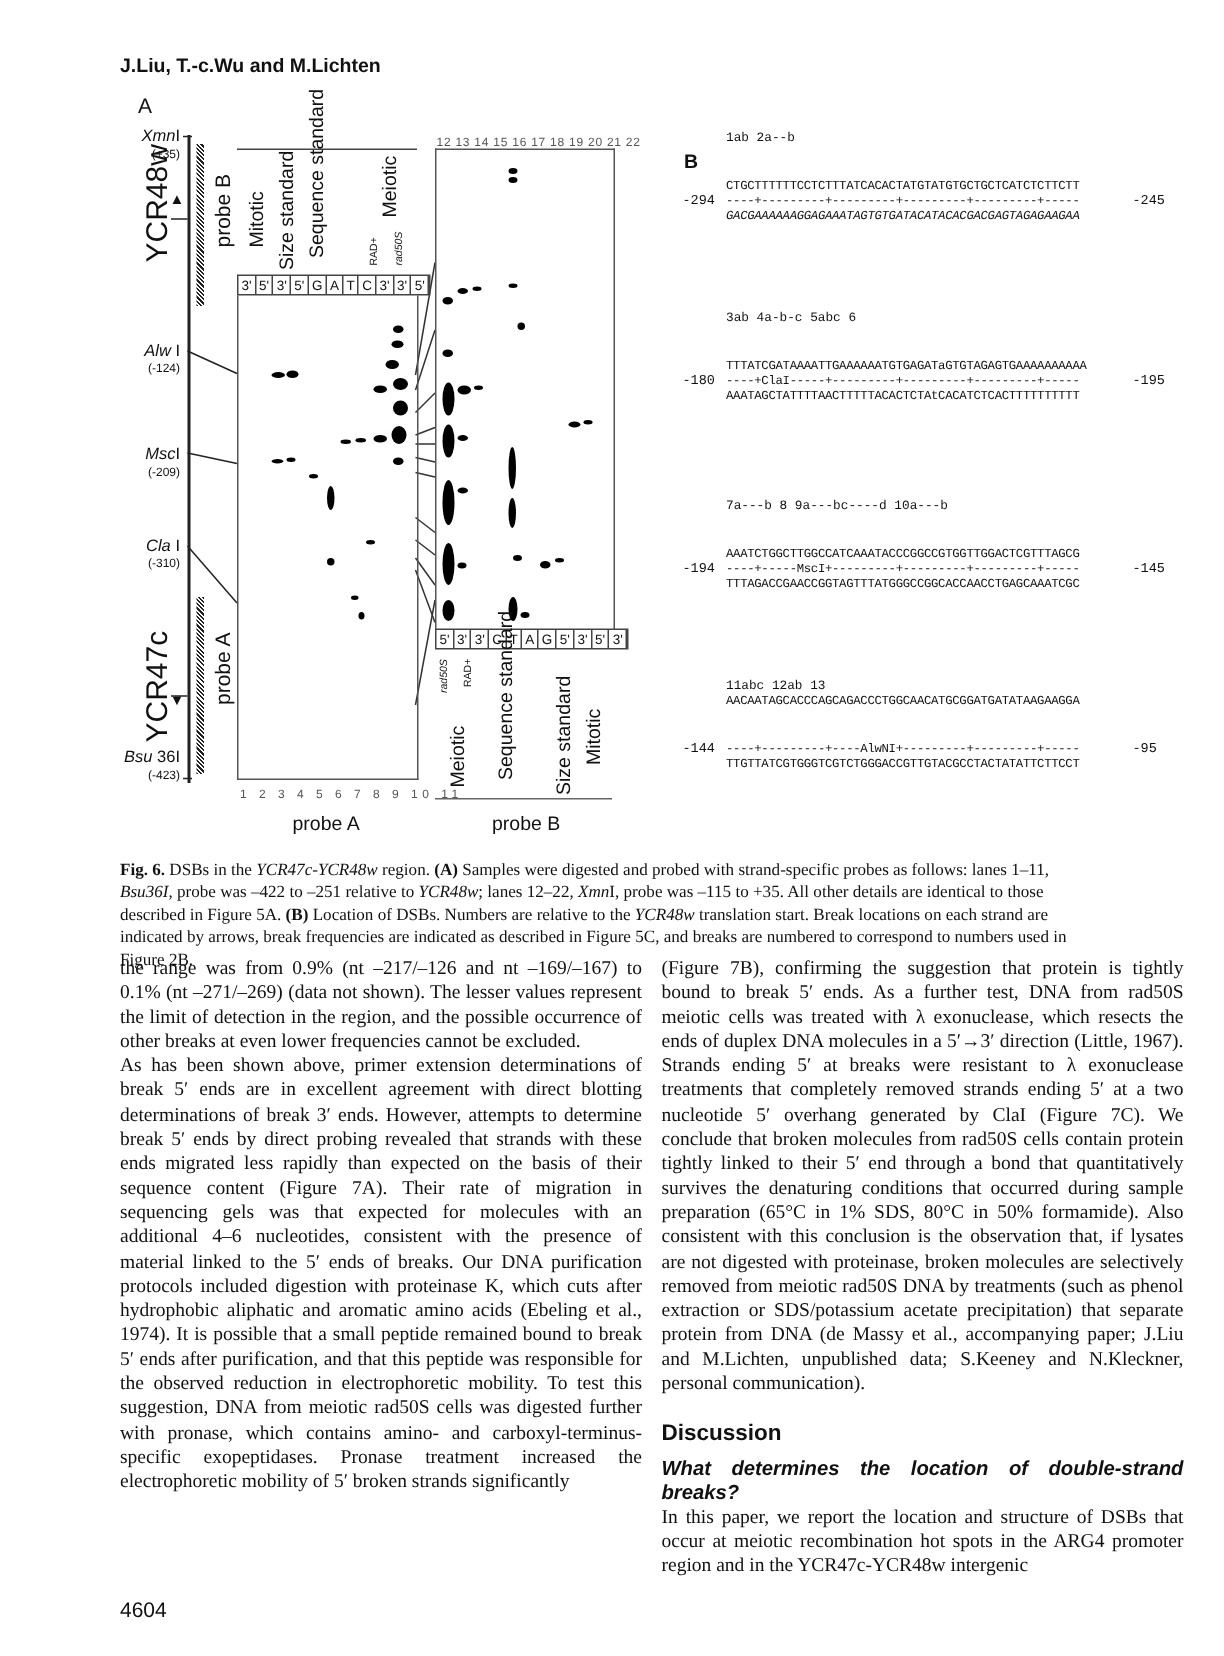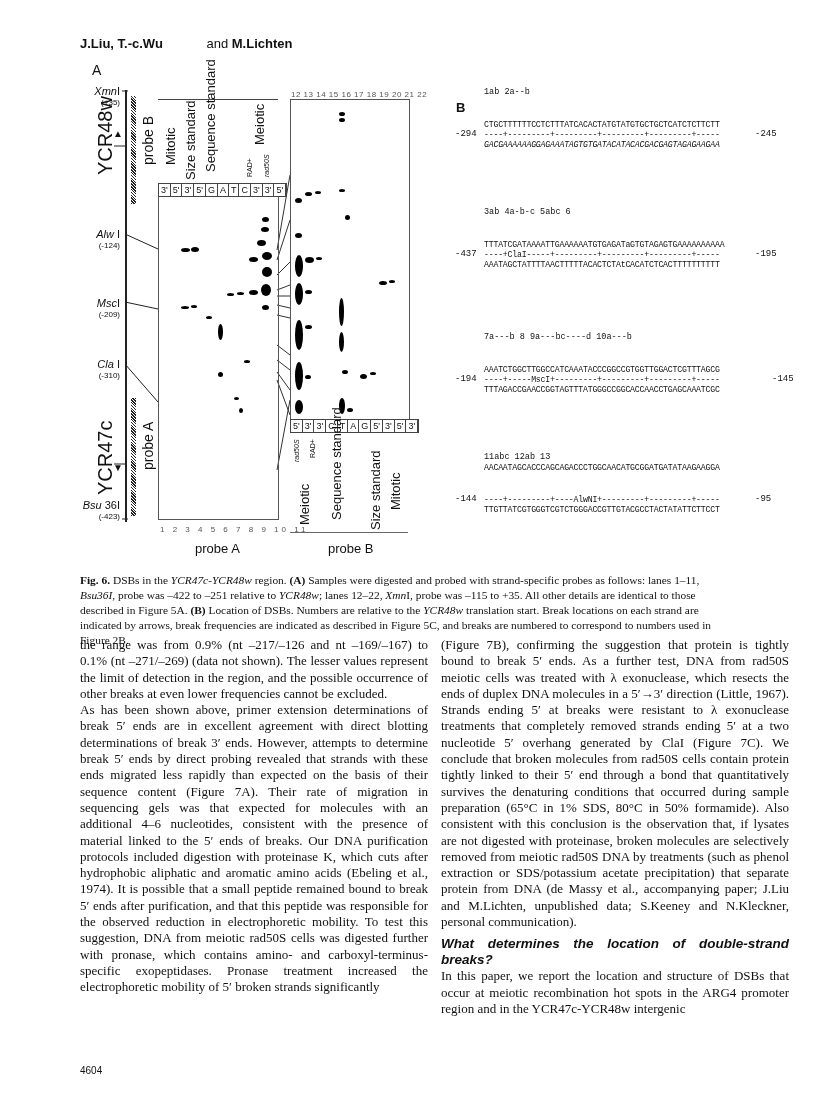--- a/index.html
+++ b/index.html
@@ -1,20 +1,20 @@
 <!DOCTYPE html>
 <html><head>
 <meta charset="utf-8">
 <style>
   html,body{margin:0;padding:0;background:#fff;}
   body{width:816px;height:1104px;position:relative;overflow:hidden;color:#111;font-family:"Liberation Serif",serif;}
   .abs{position:absolute;}
   .mono{font-family:"Liberation Mono",monospace;}
   .hdr{left:80px;top:36px;font-size:13px;font-weight:bold;font-family:"Liberation Sans",sans-serif;}
-  .hdr .and{font-weight:normal;margin-left:40px;}
+  .hdr .and{font-weight:bold;}
   .panelA-label{left:92px;top:62px;font-size:14px;font-family:"Liberation Sans",sans-serif;}
   .panelB-label{left:456px;top:100px;font-size:13px;font-weight:bold;font-family:"Liberation Sans",sans-serif;}
   
   .vline{position:absolute;background:#222;}
   .site{position:absolute;font-family:"Liberation Sans",sans-serif;font-size:11px;font-style:italic;text-align:right;width:60px;line-height:11px;}
   .site .pos{display:block;font-style:normal;font-size:8px;}
   .gene{position:absolute;font-family:"Liberation Sans",sans-serif;font-size:20px;transform:rotate(-90deg);transform-origin:left top;white-space:nowrap;}
   .probe-rot{position:absolute;font-family:"Liberation Sans",sans-serif;font-size:14px;transform:rotate(-90deg);transform-origin:left top;white-space:nowrap;}
   .hatch{position:absolute;width:5px;background:repeating-linear-gradient(45deg,#222 0 1px,#fff 1px 2px);}
   .gel{position:absolute;border-left:1px solid #555;border-right:1px solid #555;border-bottom:1px solid #555;}
@@ -27,21 +27,21 @@
   .seqline{position:absolute;font-size:8.2px;white-space:pre;letter-spacing:-0.2px;}
   .seqnum{position:absolute;font-size:9px;}
   .brklbl{position:absolute;font-size:8.5px;font-family:"Liberation Mono",monospace;}
   .marks{position:absolute;font-size:8px;line-height:8px;text-align:center;}
   
   .caption{left:80px;top:573px;width:650px;font-size:11.4px;line-height:15px;font-family:"Liberation Serif",serif;}
   .col{position:absolute;width:348px;font-size:13px;line-height:16.3px;text-align:justify;}
   .col p{margin:0;}
   .h2{font-family:"Liberation Sans",sans-serif;font-weight:bold;font-style:italic;font-size:13.5px;line-height:16px;margin:12px 0 0 0;}
   .h1{font-family:"Liberation Sans",sans-serif;font-weight:bold;font-size:15px;margin:18px 0 0 0;}
-  .pagenum{left:80px;top:1065px;font-size:10px;font-family:"Liberation Sans",sans-serif;}
+  .pagenum{left:80px;top:1065px;font-size:14px;font-family:"Liberation Sans",sans-serif;}
 </style>
 </head>
 <body>
 
 <div class="abs hdr">
   <span>J.Liu, T.-c.Wu</span><span class="and"> and </span><span>M.Lichten</span>
 </div>
 
 <div class="abs panelA-label">A</div>
 
@@ -196,30 +196,30 @@
     <div class="abs mono seqline" style="left: 484px; top: 130px;">----+---------+---------+---------+---------+-----</div>
     <div class="abs mono seqline" style="left: 484px; top: 140px; font-style: italic;">GACGAAAAAAGGAGAAATAGTGTGATACATACACGACGAGTAGAGAAGAA</div>
     <div class="abs mono seqnum" style="left: 455px; top: 129px;">-294</div>
     <div class="abs mono seqnum" style="left: 755px; top: 129px;">-245</div>
     <div class="abs marks" style="left: 484px; top: 108px;"></div>
     <div class="abs marks" style="left: 484px; top: 150px;"></div>
     <div class="abs mono brklbl" style="left: 484px; top: 207px;">    3ab              4a-b-c 5abc        6</div>
     <div class="abs mono seqline" style="left: 484px; top: 240px;">TTTATCGATAAAATTGAAAAAATGTGAGATaGTGTAGAGTGAAAAAAAAAA</div>
     <div class="abs mono seqline" style="left: 484px; top: 250px;">----+ClaI-----+---------+---------+---------+-----</div>
     <div class="abs mono seqline" style="left: 484px; top: 260px;">AAATAGCTATTTTAACTTTTTACACTCTAtCACATCTCACTTTTTTTTTT</div>
-    <div class="abs mono seqnum" style="left: 455px; top: 249px;">-437</div>
+    <div class="abs mono seqnum" style="left: 455px; top: 249px;">-180</div>
     <div class="abs mono seqnum" style="left: 755px; top: 249px;">-195</div>
     <div class="abs marks" style="left: 484px; top: 228px;"></div>
     <div class="abs marks" style="left: 484px; top: 270px;"></div>
     <div class="abs mono brklbl" style="left: 484px; top: 332px;">     7a---b   8     9a---bc----d  10a---b</div>
     <div class="abs mono seqline" style="left: 484px; top: 365px;">AAATCTGGCTTGGCCATCAAATACCCGGCCGTGGTTGGACTCGTTTAGCG</div>
     <div class="abs mono seqline" style="left: 484px; top: 375px;">----+-----MscI+---------+---------+---------+-----</div>
     <div class="abs mono seqline" style="left: 484px; top: 385px;">TTTAGACCGAACCGGTAGTTTATGGGCCGGCACCAACCTGAGCAAATCGC</div>
     <div class="abs mono seqnum" style="left: 455px; top: 374px;">-194</div>
-    <div class="abs mono seqnum" style="left: 755px; top: 374px; margin-left: 17px;">-145</div>
+    <div class="abs mono seqnum" style="left: 755px; top: 374px;">-145</div>
     <div class="abs marks" style="left: 484px; top: 353px;"></div>
     <div class="abs marks" style="left: 484px; top: 395px;"></div>
     <div class="abs mono brklbl" style="left: 484px; top: 452px;">  11abc            12ab                 13</div>
     <div class="abs mono seqline" style="left: 484px; top: 463px;">AACAATAGCACCCAGCAGACCCTGGCAACATGCGGATGATATAAGAAGGA</div>
     <div class="abs mono seqline" style="left: 484px; top: 495px;">----+---------+----AlwNI+---------+---------+-----</div>
     <div class="abs mono seqline" style="left: 484px; top: 505px;">TTGTTATCGTGGGTCGTCTGGGACCGTTGTACGCCTACTATATTCTTCCT</div>
     <div class="abs mono seqnum" style="left: 455px; top: 494px;">-144</div>
     <div class="abs mono seqnum" style="left: 755px; top: 494px;">-95</div>
     <div class="abs marks" style="left: 484px; top: 473px;"></div>
     <div class="abs marks" style="left: 484px; top: 515px;"></div>
@@ -228,17 +228,18 @@
 <div class="abs caption">
   <b>Fig. 6.</b><span> DSBs in the </span><i>YCR47c-YCR48w</i><span> region. </span><b>(A)</b><span> Samples were digested and probed with strand-specific probes as follows: lanes 1–11, </span><i>Bsu36I</i><span>, probe was –422 to –251 relative to </span><i>YCR48w</i><span>; lanes 12–22, </span><i>Xmn</i><span>I, probe was –115 to +35. All other details are identical to those described in Figure 5A. </span><b>(B)</b><span> Location of DSBs. Numbers are relative to the </span><i>YCR48w</i><span> translation start. Break locations on each strand are indicated by arrows, break frequencies are indicated as described in Figure 5C, and breaks are numbered to correspond to numbers used in Figure 2B.</span>
 </div>
 
 <div class="col" style="left:80px;top:637px;">
   <p>the range was from 0.9% (nt –217/–126 and nt –169/–167) to 0.1% (nt –271/–269) (data not shown). The lesser values represent the limit of detection in the region, and the possible occurrence of other breaks at even lower frequencies cannot be excluded.</p>
   <p>As has been shown above, primer extension determinations of break 5′ ends are in excellent agreement with direct blotting determinations of break 3′ ends. However, attempts to determine break 5′ ends by direct probing revealed that strands with these ends migrated less rapidly than expected on the basis of their sequence content (Figure 7A). Their rate of migration in sequencing gels was that expected for molecules with an additional 4–6 nucleotides, consistent with the presence of material linked to the 5′ ends of breaks. Our DNA purification protocols included digestion with proteinase K, which cuts after hydrophobic aliphatic and aromatic amino acids (Ebeling et al., 1974). It is possible that a small peptide remained bound to break 5′ ends after purification, and that this peptide was responsible for the observed reduction in electrophoretic mobility. To test this suggestion, DNA from meiotic rad50S cells was digested further with pronase, which contains amino- and carboxyl-terminus-specific exopeptidases. Pronase treatment increased the electrophoretic mobility of 5′ broken strands significantly</p>
 </div>
 <div class="col" style="left:441px;top:637px;">
   <p>(Figure 7B), confirming the suggestion that protein is tightly bound to break 5′ ends. As a further test, DNA from rad50S meiotic cells was treated with λ exonuclease, which resects the ends of duplex DNA molecules in a 5′→3′ direction (Little, 1967). Strands ending 5′ at breaks were resistant to λ exonuclease treatments that completely removed strands ending 5′ at a two nucleotide 5′ overhang generated by ClaI (Figure 7C). We conclude that broken molecules from rad50S cells contain protein tightly linked to their 5′ end through a bond that quantitatively survives the denaturing conditions that occurred during sample preparation (65°C in 1% SDS, 80°C in 50% formamide). Also consistent with this conclusion is the observation that, if lysates are not digested with proteinase, broken molecules are selectively removed from meiotic rad50S DNA by treatments (such as phenol extraction or SDS/potassium acetate precipitation) that separate protein from DNA (de Massy et al., accompanying paper; J.Liu and M.Lichten, unpublished data; S.Keeney and N.Kleckner, personal communication).</p>
+  <div class="h1">Discussion</div>
   <div class="h2" style="margin-top:6px;">What determines the location of double-strand breaks?</div>
   <p>In this paper, we report the location and structure of DSBs that occur at meiotic recombination hot spots in the ARG4 promoter region and in the YCR47c-YCR48w intergenic</p>
 </div>
 
 <div class="abs pagenum">4604</div>
 
 </body></html>

